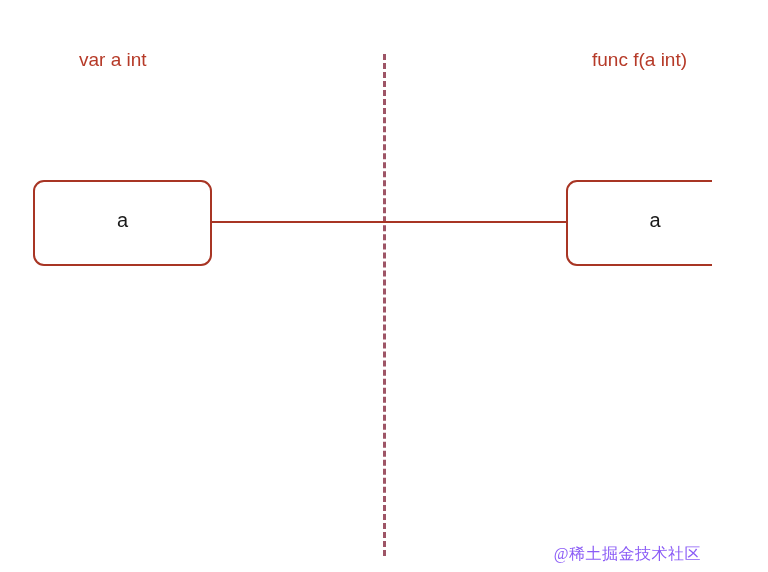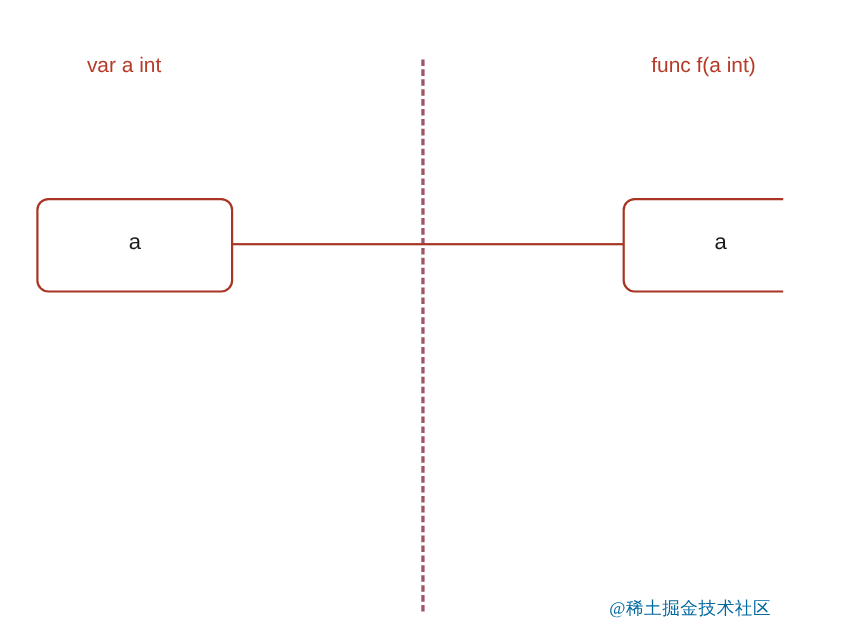--- a/index.html
+++ b/index.html
@@ -74,21 +74,21 @@
   }
 
   
   #watermark {
     position: absolute;
     right: 11px;
     bottom: 8px;
     font-family: "Liberation Serif", serif;
     font-size: 16px;
     line-height: 20px;
-    color: #0369a1;
+    color: #8b5cf6;
     letter-spacing: 0.5px;
     white-space: nowrap;
   }
 </style>
 </head>
 <body>
 
 <div id="canvas">
 
   <div class="section-label" id="label-left">var a int</div>

